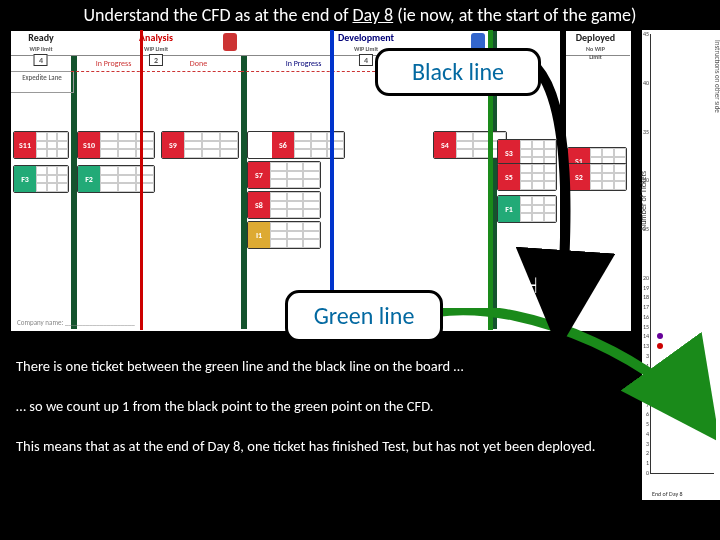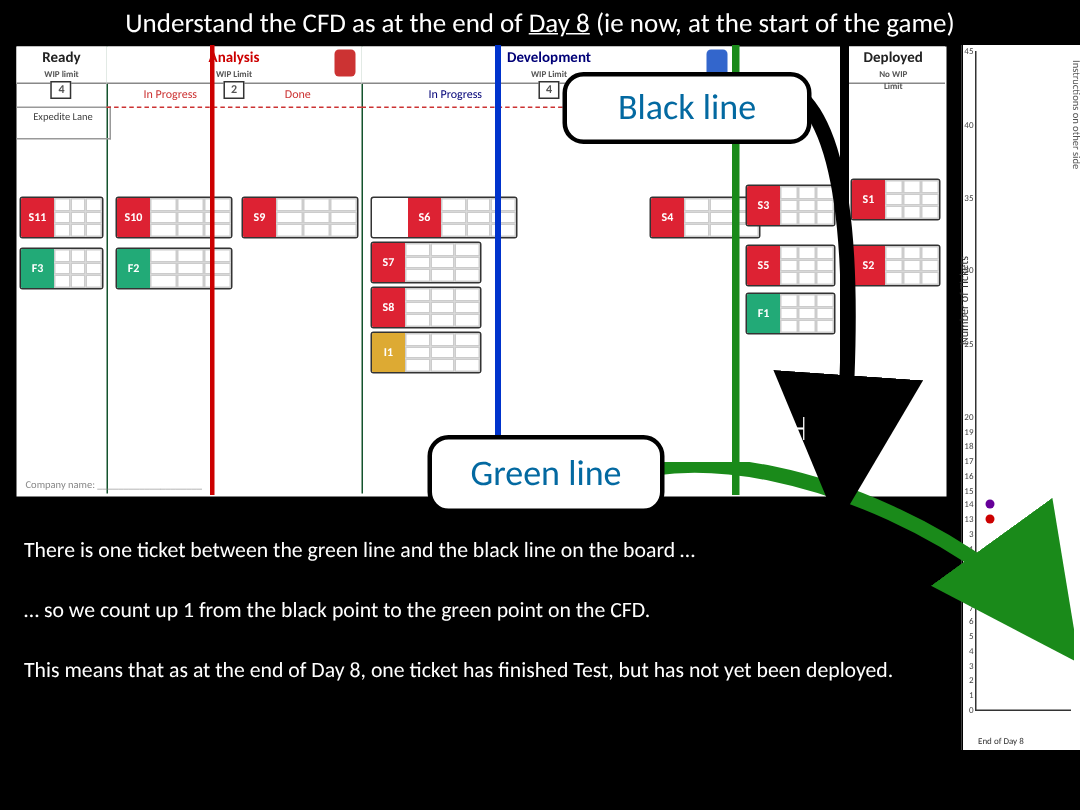--- a/index.html
+++ b/index.html
@@ -6,21 +6,21 @@
   .slide{position:relative;width:720px;height:540px}
 
   
   .title{position:absolute;top:4px;left:0;width:720px;text-align:center;color:#fff;font-size:18px;font-weight:400}
   .title u{text-decoration:underline}
 
   
   .board{position:absolute;top:30px;left:10px;width:620px;height:300px;background:#fff;border:1px solid #000}
 
   
-  .col{position:absolute;top:0;height:298px;border-right:1px solid #14532d}
+  .col{position:absolute;top:0;height:298px;border-right:6px solid #14532d}
   .col.c-ready{left:0;width:60px}
   .col.c-analysis{left:60px;width:170px}
   .col.c-dev{left:230px;width:250px}
   .col.c-test{left:480px;width:70px}
   .col.c-deployed{left:550px;width:69px;border-right:none}
   .colhdr{height:24px;border-bottom:1px solid #888;text-align:center;font-size:10px;font-weight:700;color:#222;background:#fff;position:relative}
   .col.c-analysis .colhdr{color:#c00}
   .col.c-dev .colhdr{color:#007}
   .col.c-test .colhdr{color:#2a2}
   .colhdr .avatar{position:absolute;top:2px;width:14px;height:18px;border-radius:3px}
@@ -282,21 +282,21 @@
             <div></div>
             <div></div>
             <div></div>
             <div></div>
             <div></div>
             <div></div>
             <div></div>
             <div></div>
           </div>
         </div>
-        <div class="ticket tk-red" style="left: 486px; top: 32px; width: 58px;">
+        <div class="ticket tk-red" style="left: 486px; top: 48px; width: 58px;">
           <div class="idbar">S3</div>
           <div class="cells">
             <div></div>
             <div></div>
             <div></div>
             <div></div>
             <div></div>
             <div></div>
             <div></div>
             <div></div>
@@ -324,21 +324,21 @@
             <div></div>
             <div></div>
             <div></div>
             <div></div>
             <div></div>
             <div></div>
             <div></div>
             <div></div>
           </div>
         </div>
-        <div class="ticket tk-red" style="left: 556px; top: 28px; width: 58px;">
+        <div class="ticket tk-red" style="left: 556px; top: 56px; width: 58px;">
           <div class="idbar">S1</div>
           <div class="cells">
             <div></div>
             <div></div>
             <div></div>
             <div></div>
             <div></div>
             <div></div>
             <div></div>
             <div></div>

